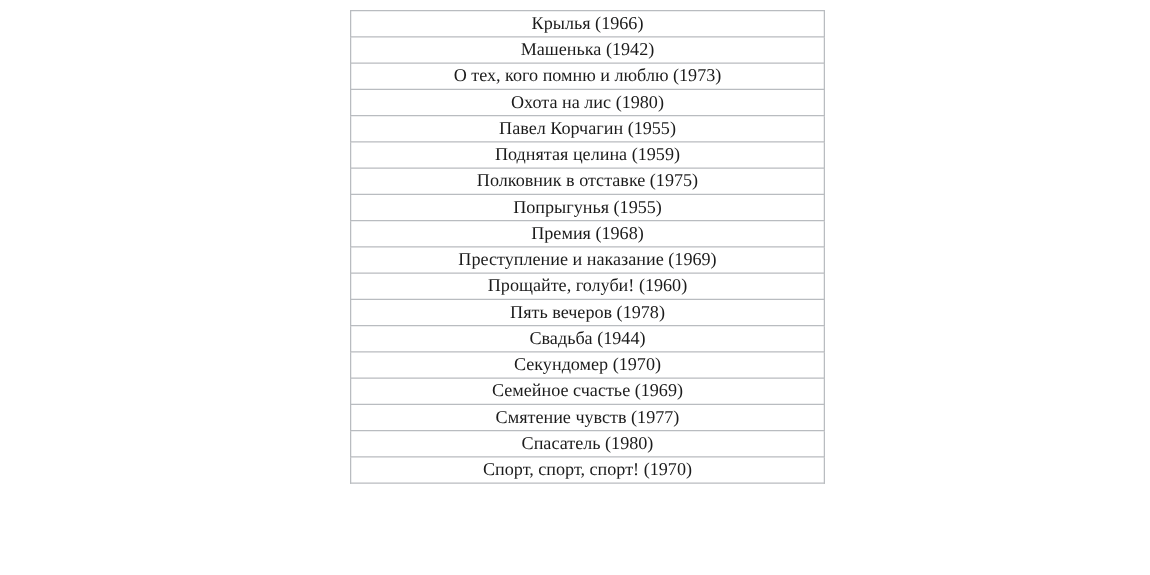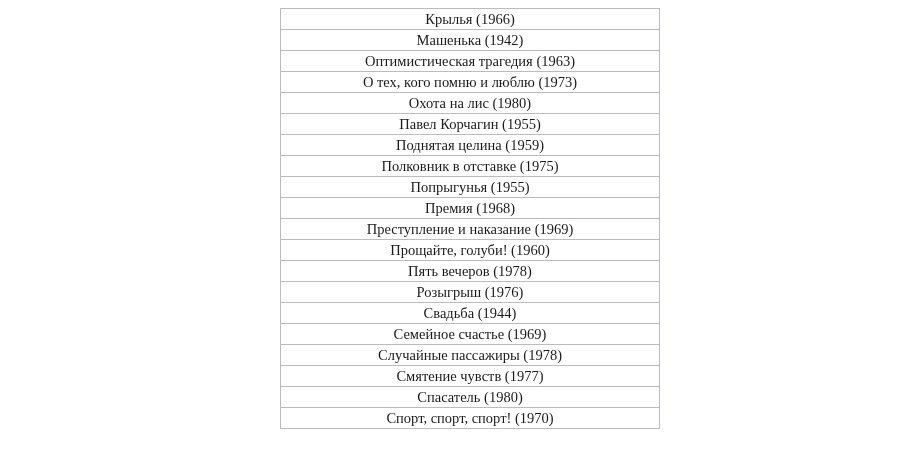--- a/index.html
+++ b/index.html
@@ -48,23 +48,20 @@
 <div id="page">
   <table id="film-table">
     <tbody>
       <tr>
           <td>Крылья (1966)</td>
         </tr>
       <tr>
           <td>Машенька (1942)</td>
         </tr>
       <tr>
-          <td>Оптимистическая трагедия (1963)</td>
-        </tr>
-      <tr>
           <td>О тех, кого помню и люблю (1973)</td>
         </tr>
       <tr>
           <td>Охота на лис (1980)</td>
         </tr>
       <tr>
           <td>Павел Корчагин (1955)</td>
         </tr>
       <tr>
           <td>Поднятая целина (1959)</td>
@@ -81,30 +78,27 @@
       <tr>
           <td>Преступление и наказание (1969)</td>
         </tr>
       <tr>
           <td>Прощайте, голуби! (1960)</td>
         </tr>
       <tr>
           <td>Пять вечеров (1978)</td>
         </tr>
       <tr>
-          <td>Розыгрыш (1976)</td>
-        </tr>
-      <tr>
           <td>Свадьба (1944)</td>
         </tr>
       <tr>
-          <td>Семейное счастье (1969)</td>
+          <td>Секундомер (1970)</td>
         </tr>
       <tr>
-          <td>Случайные пассажиры (1978)</td>
+          <td>Семейное счастье (1969)</td>
         </tr>
       <tr>
           <td>Смятение чувств (1977)</td>
         </tr>
       <tr>
           <td>Спасатель (1980)</td>
         </tr>
       <tr>
           <td>Спорт, спорт, спорт! (1970)</td>
         </tr>

